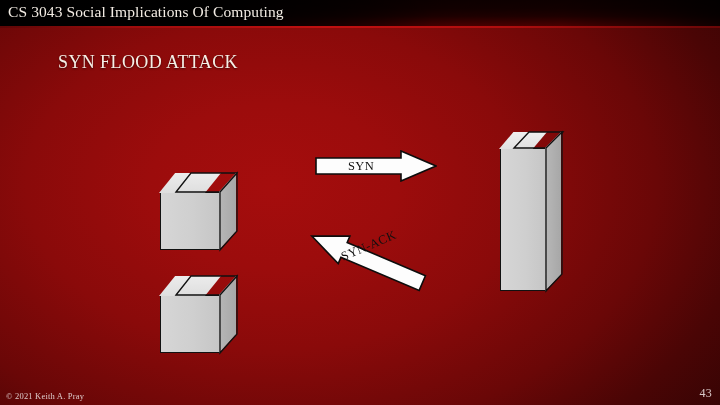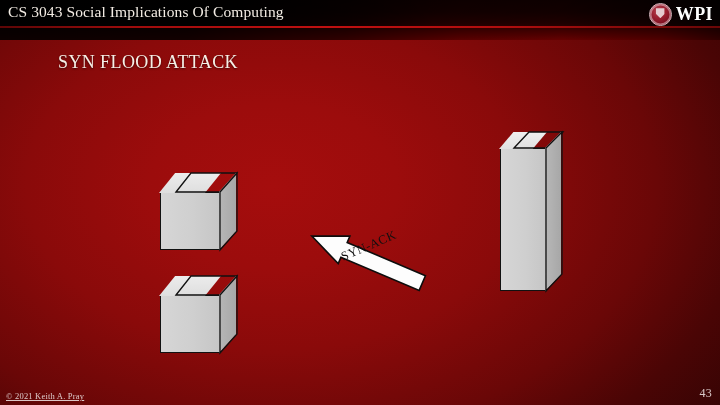--- a/index.html
+++ b/index.html
@@ -22,21 +22,21 @@
         #6a0707 68%,
         #4a0505 85%,
         #360404 100%);
   }
 
   
   #header {
     position: absolute;
     left: 0; top: 0;
     width: 720px;
-    height: 40px;
+    height: 28px;
     background-image:
       linear-gradient(to bottom,
         #1a0202 0%,
         #220303 30%,
         #3a0404 58%,
         #6e0707 80%,
         #8e0b0b 93%,
         #a20d0d 100%),
       linear-gradient(to right,
         #120101 0%,
@@ -178,43 +178,38 @@
 
   
   #footer-copyright {
     position: absolute;
     left: 6px; bottom: 4px;
     font-size: 8.5px;
     color: #e6d8d8;
     letter-spacing: 0.2px;
     white-space: nowrap;
     opacity: 0.92;
-    text-decoration: underline;
   }
   #footer-pagenum {
     position: absolute;
     right: 8px; bottom: 4px;
     font-size: 12px;
     color: #e6d8d8;
     letter-spacing: 0.2px;
     opacity: 0.92;
   }
 </style>
 </head>
 <body>
 
 <div id="slide">
 
   <div id="header">
     <div id="header-sheen"></div>
     <div id="header-title">CS 3043 Social Implications Of Computing</div>
-    <div id="wpi-logo">
-      <div id="wpi-seal"></div>
-      <div id="wpi-wordmark">WPI</div>
-    </div>
     <div id="header-rule"></div>
   </div>
 
   <div id="slide-title">SYN FLOOD ATTACK</div>
 
   <div class="box3d" style="left:160px; top:192px; width:60px; height:58px;">
     <div class="face front"></div>
     <div class="face top" style="left:-1px; top:-19px; width:62px; height:20px;
                 clip-path: polygon(26% 0%, 100% 0%, 74% 100%, 0% 100%);
                 border:none;
@@ -261,20 +256,26 @@
     </svg>
     <div class="face side" style="left:45px; top:-16px; width:16px; height:159px;
                 clip-path: polygon(0% 10%, 100% 0%, 100% 90%, 0% 100%);
                 border:none;
                 background: linear-gradient(to right, #b8b8b8 0%, #a7a7a7 100%);"></div>
     <svg style="position:absolute; left:44px; top:-18px; width:22px; height:166px; overflow:visible;">
       <polygon points="2,18 18,2 18,144 2,161" fill="none" stroke="#111" stroke-width="1.3"></polygon>
     </svg>
   </div>
 
+  <div id="arrow-syn-wrap">
+    <svg width="122" height="32" viewBox="0 0 122 32">
+      <polygon points="1,8 86,8 86,1 121,16 86,31 86,24 1,24" fill="#fdfdfd" stroke="#0d0d0d" stroke-width="1.6" stroke-linejoin="miter"></polygon>
+    </svg>
+    <div id="arrow-syn-label">SYN</div>
+  </div>
 
   <div id="arrow-synack-wrap">
     <svg width="120" height="64" viewBox="0 0 120 64">
       <g transform="rotate(23 60 32)">
         <polygon points="119,24 34,24 34,17 -1,32 34,47 34,40 119,40" fill="#fdfdfd" stroke="#0d0d0d" stroke-width="1.6" stroke-linejoin="miter"></polygon>
       </g>
     </svg>
     <div id="arrow-synack-label">SYN-ACK</div>
   </div>
 

